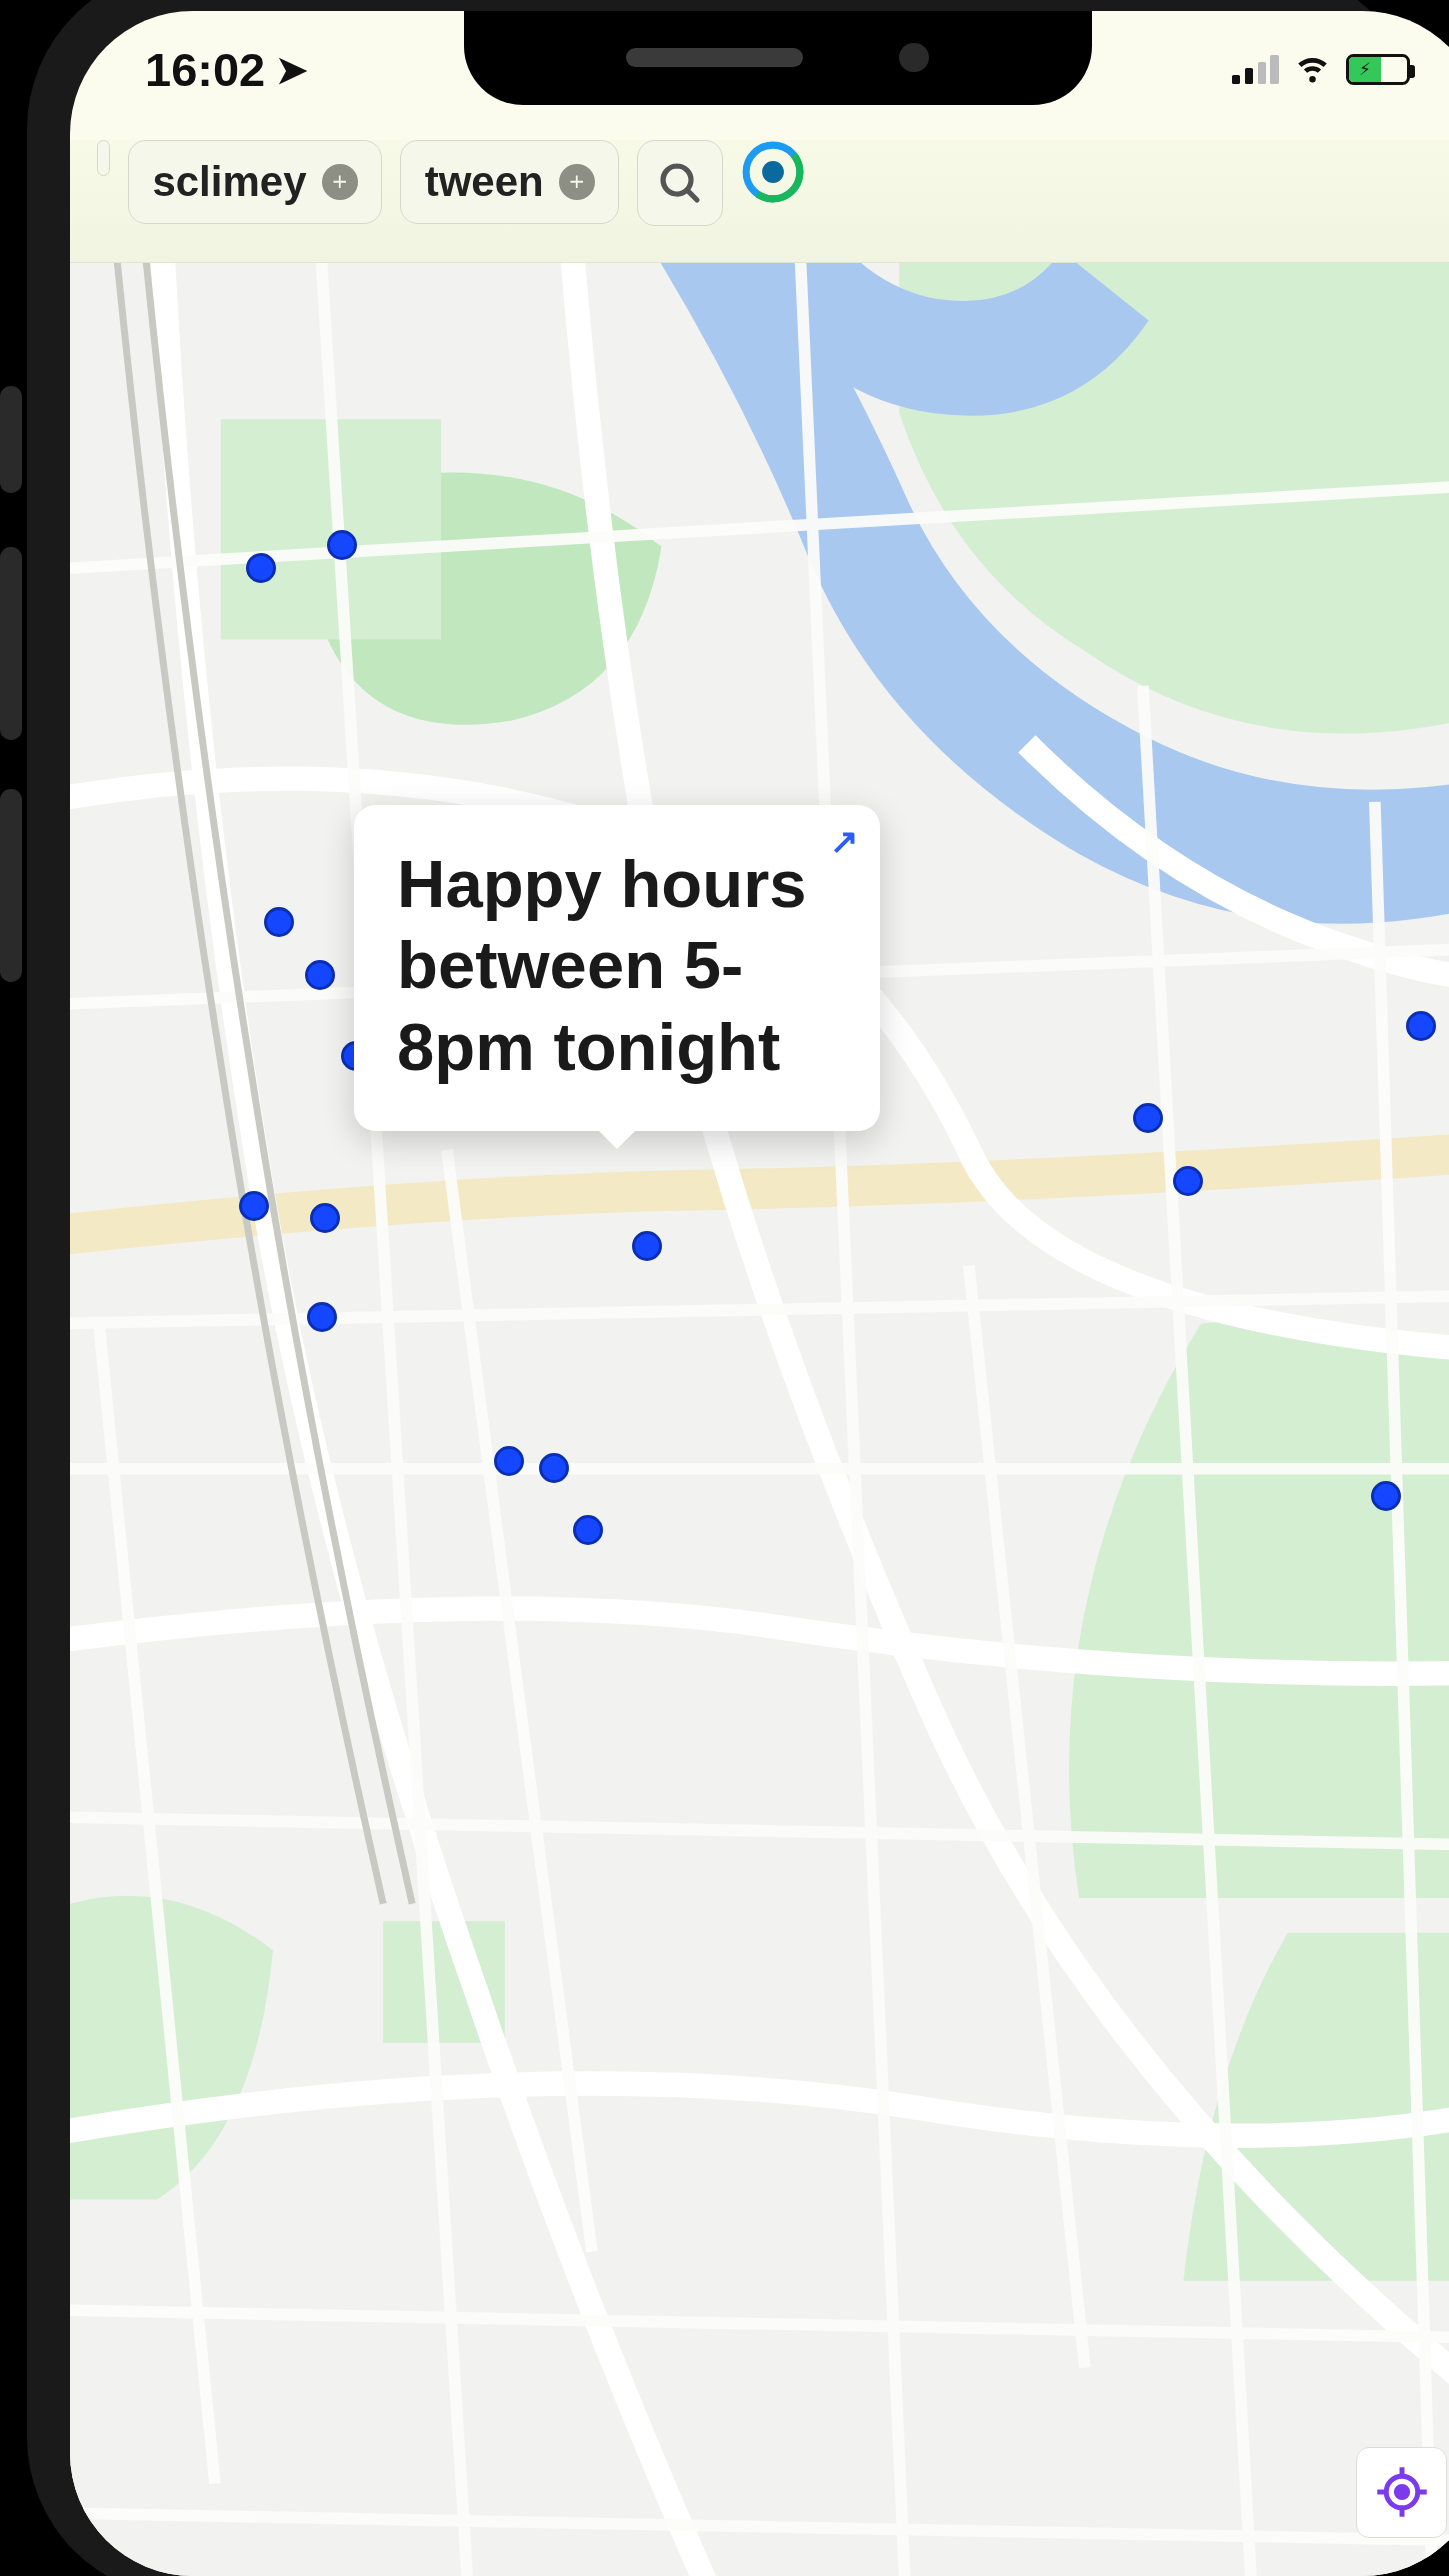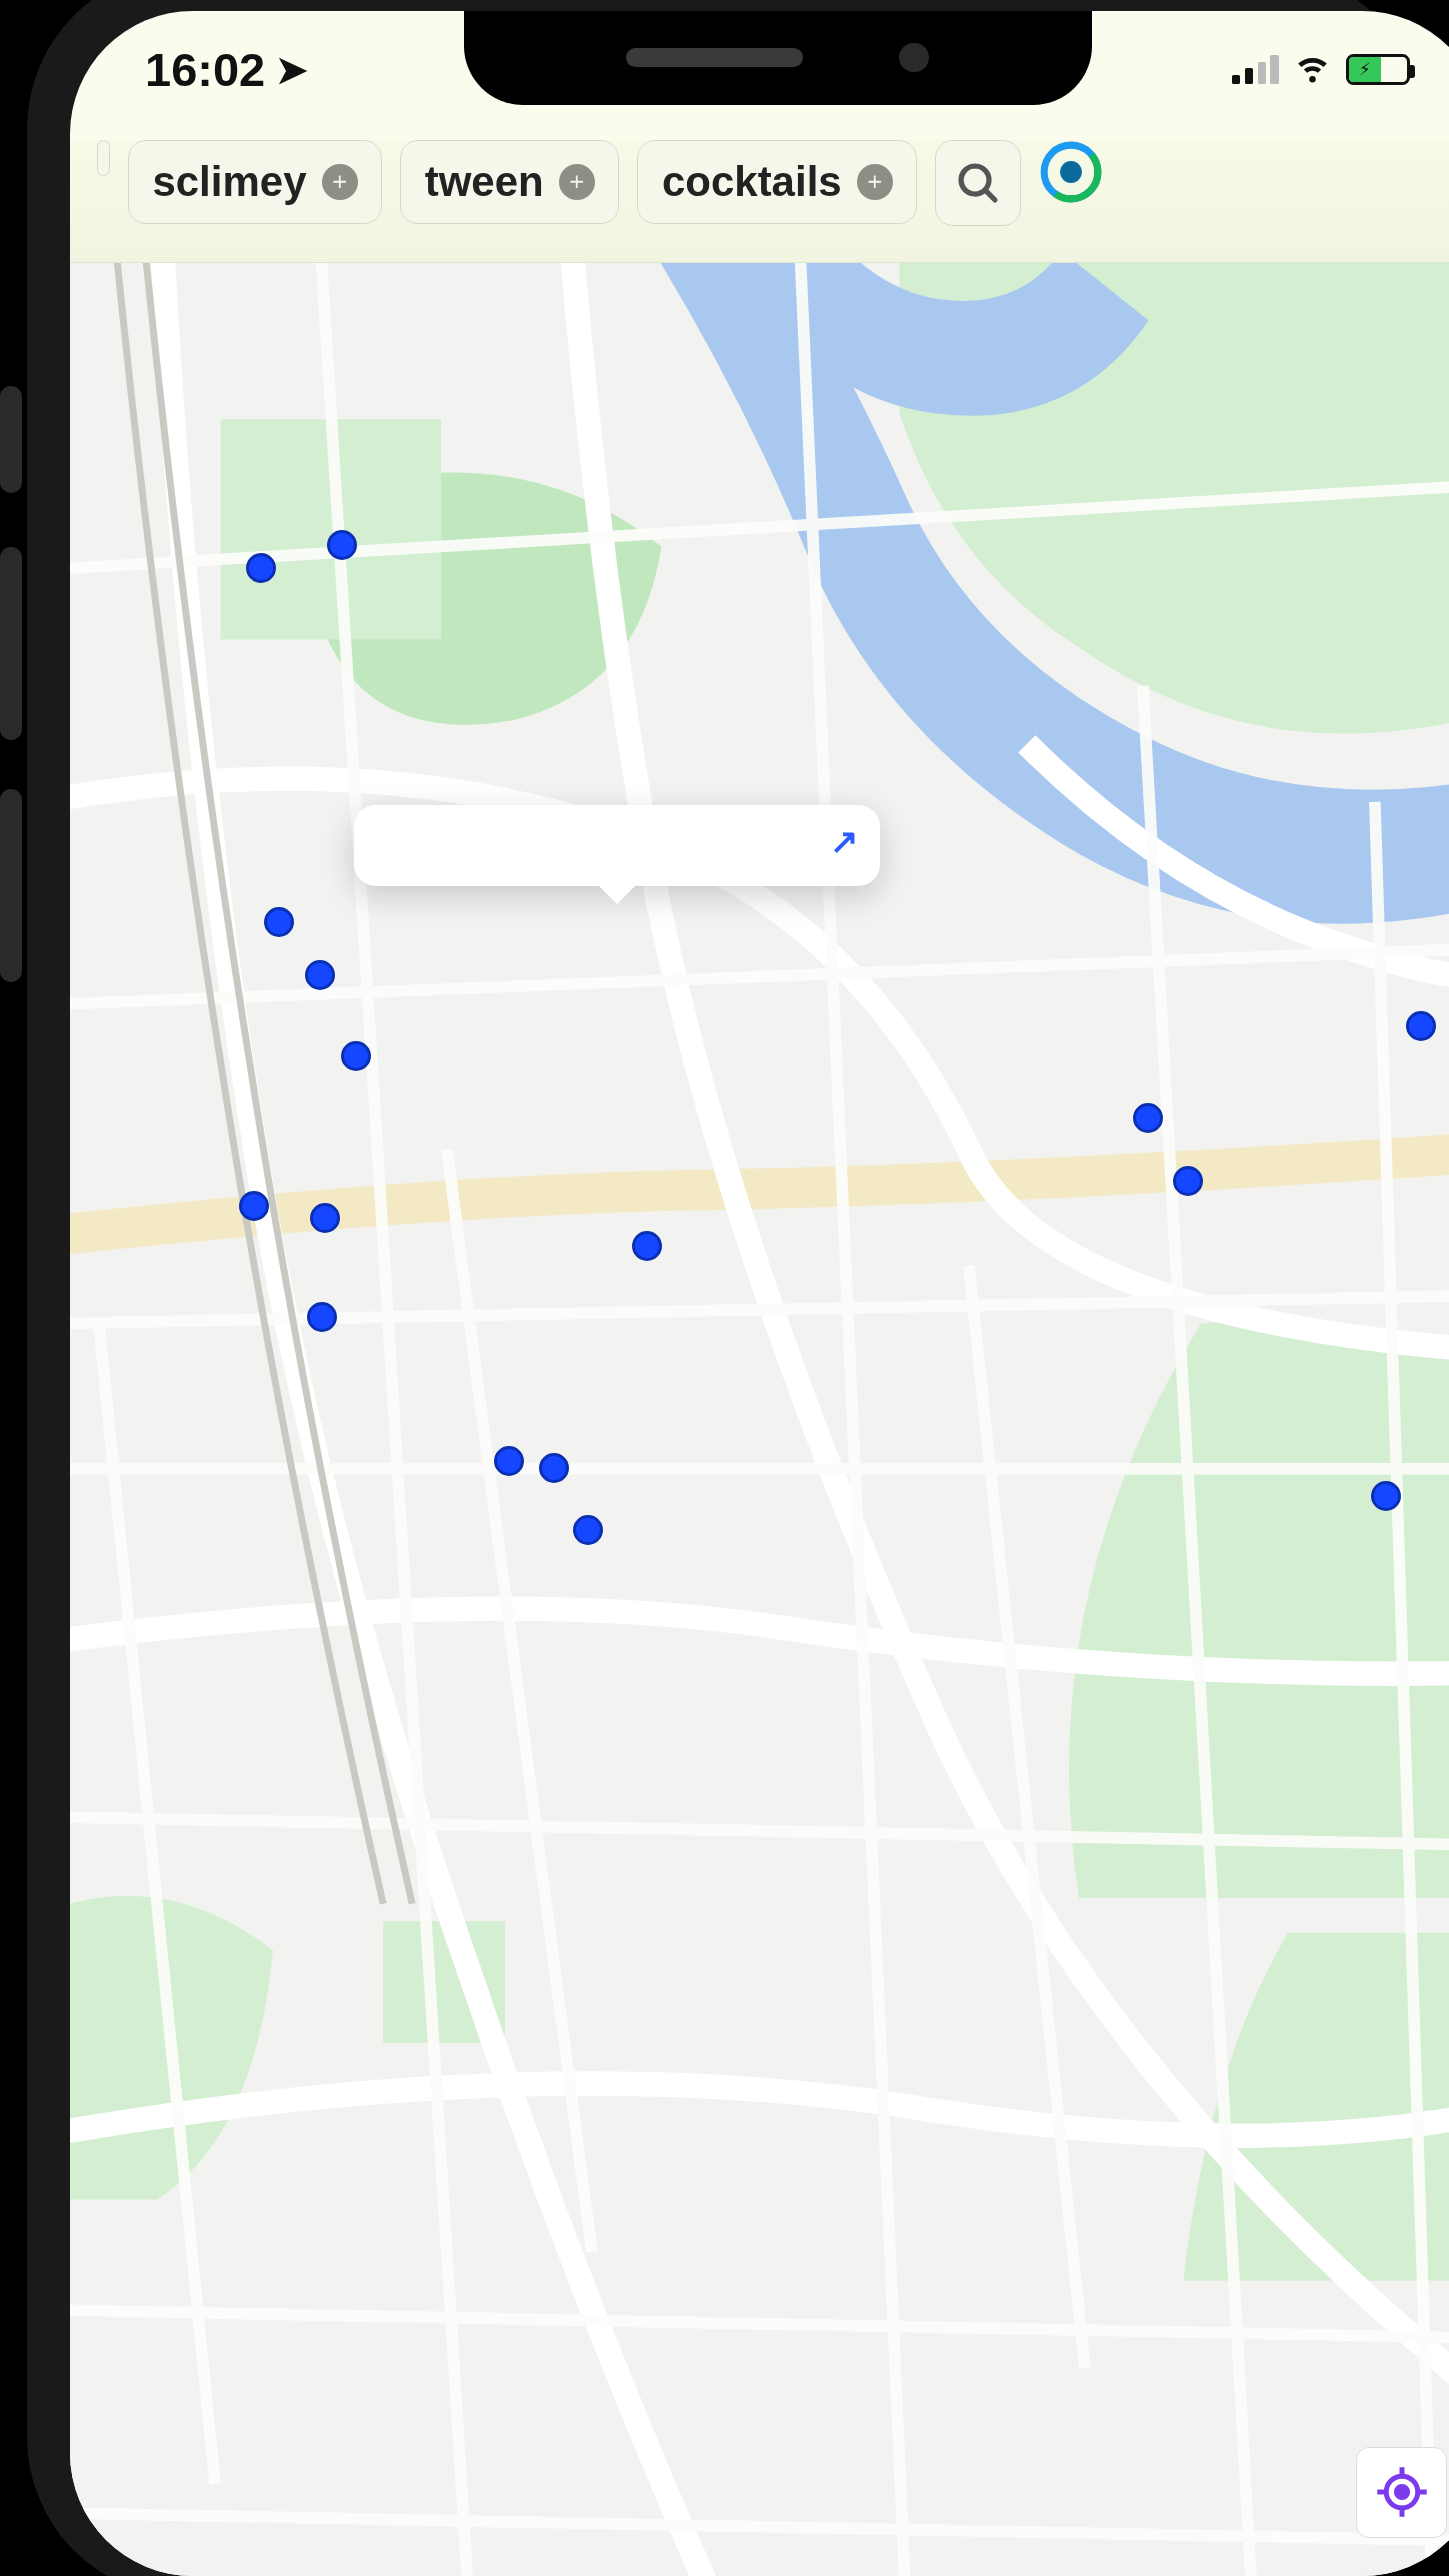--- a/index.html
+++ b/index.html
@@ -114,28 +114,20 @@
           </span>
       </div>
       <div class="chip">
         <span>tween</span>
         <span class="plus">
             <svg viewBox="0 0 24 24">
               <path fill="currentColor" d="M11 5h2v6h6v2h-6v6h-2v-6H5v-2h6z"></path>
             </svg>
           </span>
       </div>
-      <div class="chip">
-        <span>cocktails</span>
-        <span class="plus">
-            <svg viewBox="0 0 24 24">
-              <path fill="currentColor" d="M11 5h2v6h6v2h-6v6h-2v-6H5v-2h6z"></path>
-            </svg>
-          </span>
-      </div>
       <div class="ico-btn">
         <svg viewBox="0 0 24 24">
             <path fill="none" stroke="#555" stroke-width="2.6" stroke-linecap="round" d="M10.5 3.5a7 7 0 105 12l5 5M17.5 10.5a7 7 0 11-14 0 7 7 0 0114 0z"></path>
           </svg>
       </div>
       <div class="logo">
         <svg viewBox="0 0 100 100">
             <circle cx="50" cy="50" r="42" fill="none" stroke="#1d9bf0" stroke-width="11"></circle>
             <circle cx="50" cy="50" r="42" fill="none" stroke="#18b85a" stroke-width="11" stroke-dasharray="120 200" transform="rotate(-40 50 50)"></circle>
             <circle cx="50" cy="50" r="17" fill="#0a6a9e"></circle>
@@ -187,20 +179,21 @@
         </g>
 
         <g fill="none" stroke="#c9c9c3" stroke-width="12">
           <path d="M60 -50 Q140 800 260 1550 Q360 2200 540 3000"></path>
           <path d="M110 -50 Q190 800 310 1550 Q410 2200 590 3000"></path>
         </g>
       </svg>
 
       <div class="popup" style="left:284px;top:542px;width:526px">
         <span class="arrow">↗</span>
+        <span>Happy hours be­tween 5-8pm tonight</span>
       </div>
 
       <div class="locate">
         <svg viewBox="0 0 24 24" width="54" height="54">
           <g fill="none" stroke="#7c3aed" stroke-width="2.2">
               <circle cx="12" cy="12" r="7"></circle>
               <circle cx="12" cy="12" r="2.5" fill="#7c3aed"></circle>
               <path d="M12 1v4M12 19v4M1 12h4M19 12h4"></path>
             </g>
         </svg>

